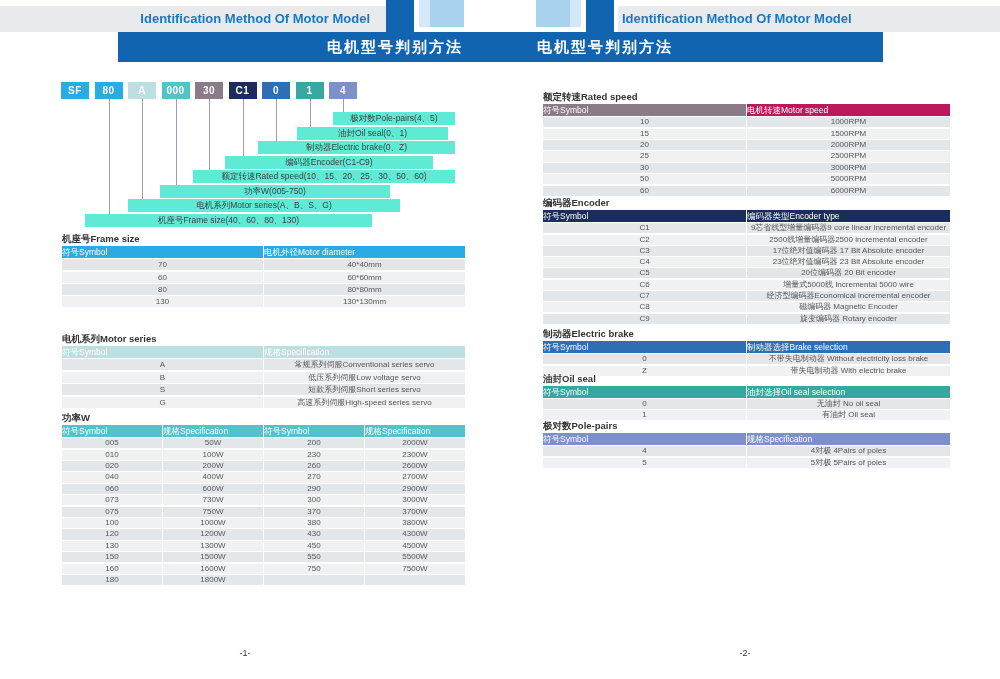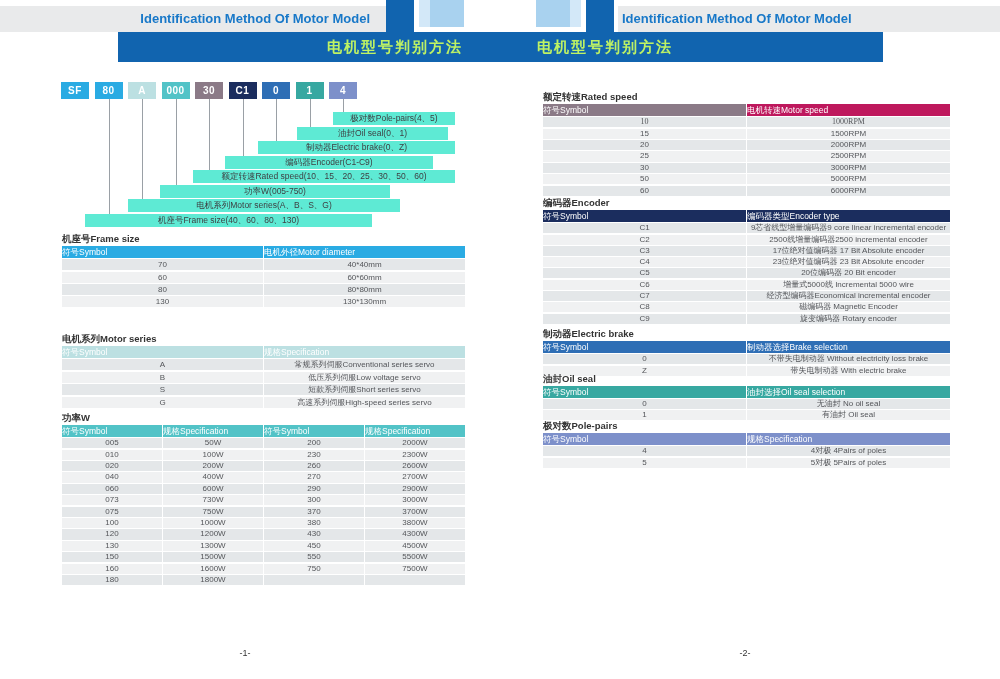--- a/index.html
+++ b/index.html
@@ -14,21 +14,21 @@
   .entitle-l{left:40px;width:330px;text-align:right;}
   .entitle-r{left:622px;width:268px;text-align:left;}
   .acc{position:absolute;top:0;}
   .acc-dark-l{left:386px;width:28px;height:32px;background:#1164af;}
   .acc-pale-l{left:419px;width:11px;height:27px;background:#d3e8f8;}
   .acc-light-l{left:430px;width:34px;height:27px;background:#a9d2ef;}
   .acc-light-r{left:536px;width:34px;height:27px;background:#a9d2ef;}
   .acc-pale-r{left:570px;width:11px;height:27px;background:#d3e8f8;}
   .acc-dark-r{left:586px;width:28px;height:32px;background:#1164af;}
   .banner{position:absolute;left:118px;top:32px;width:765px;height:30px;background:#1164af;}
-  .cntitle{position:absolute;top:0;height:30px;line-height:30px;color:#bef264;font-weight:bold;
+  .cntitle{position:absolute;top:0;height:30px;line-height:30px;color:#ffffff;font-weight:bold;
            font-size:15px;letter-spacing:2px;white-space:nowrap;}
   .cn-l{left:128px;width:217px;text-align:right;}
   .cn-r{left:419px;width:217px;text-align:left;}
   
   .code-box{position:absolute;top:82px;width:28px;height:17px;color:#fff;font-weight:bold;
             font-size:10px;text-align:center;line-height:17px;letter-spacing:.5px;}
   .code-line{position:absolute;width:1px;background:#9aa0a6;}
   .code-label{position:absolute;height:13px;line-height:13px;background:#5eead4;color:#3e4043;
               font-size:8.5px;text-align:center;white-space:nowrap;overflow:hidden;}
   
@@ -229,21 +229,21 @@
           <div class="tbl-cell"></div>
           <div class="tbl-cell"></div>
         </div>
       </div>
       <div class="tbl" style="left: 543px; top: 91px; width: 407px;">
         <div class="tbl-title">额定转速Rated speed</div>
         <div class="tbl-head">
           <div class="tbl-hcell" style="background: rgb(139, 122, 135);">符号Symbol</div>
           <div class="tbl-hcell" style="background: #be185d;">电机转速Motor speed</div>
         </div>
-        <div class="tbl-row odd" style="height: 10.1px; line-height: 10.1px; font-family: Liberation Serif, serif;">
+        <div class="tbl-row odd" style="height: 10.1px; line-height: 10.1px;">
           <div class="tbl-cell">10</div>
           <div class="tbl-cell">1000RPM</div>
         </div>
         <div class="tbl-row even" style="height: 10.1px; line-height: 10.1px;">
           <div class="tbl-cell">15</div>
           <div class="tbl-cell">1500RPM</div>
         </div>
         <div class="tbl-row odd" style="height: 10.1px; line-height: 10.1px;">
           <div class="tbl-cell">20</div>
           <div class="tbl-cell">2000RPM</div>

